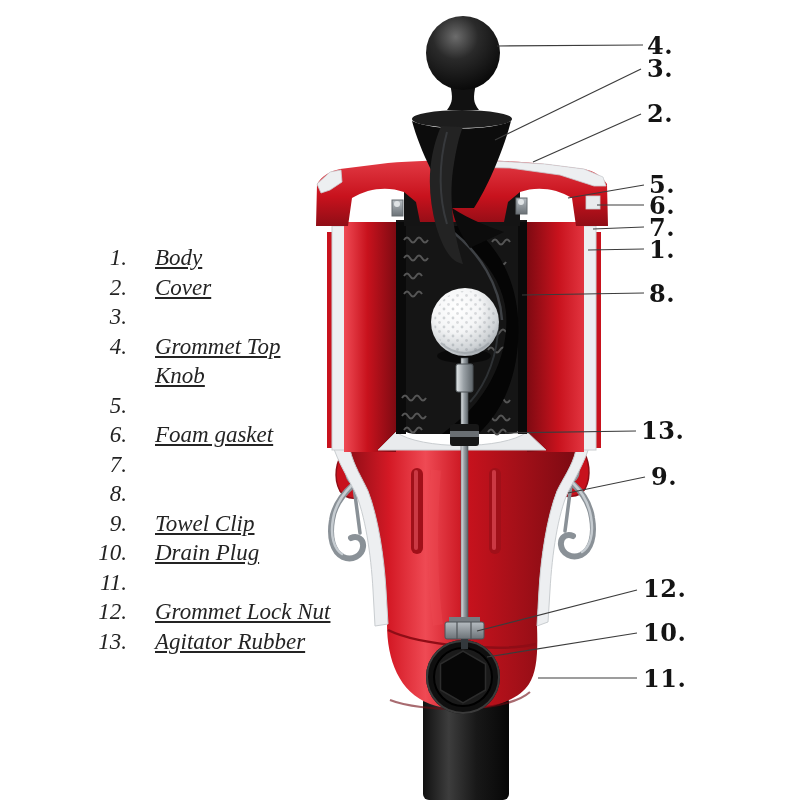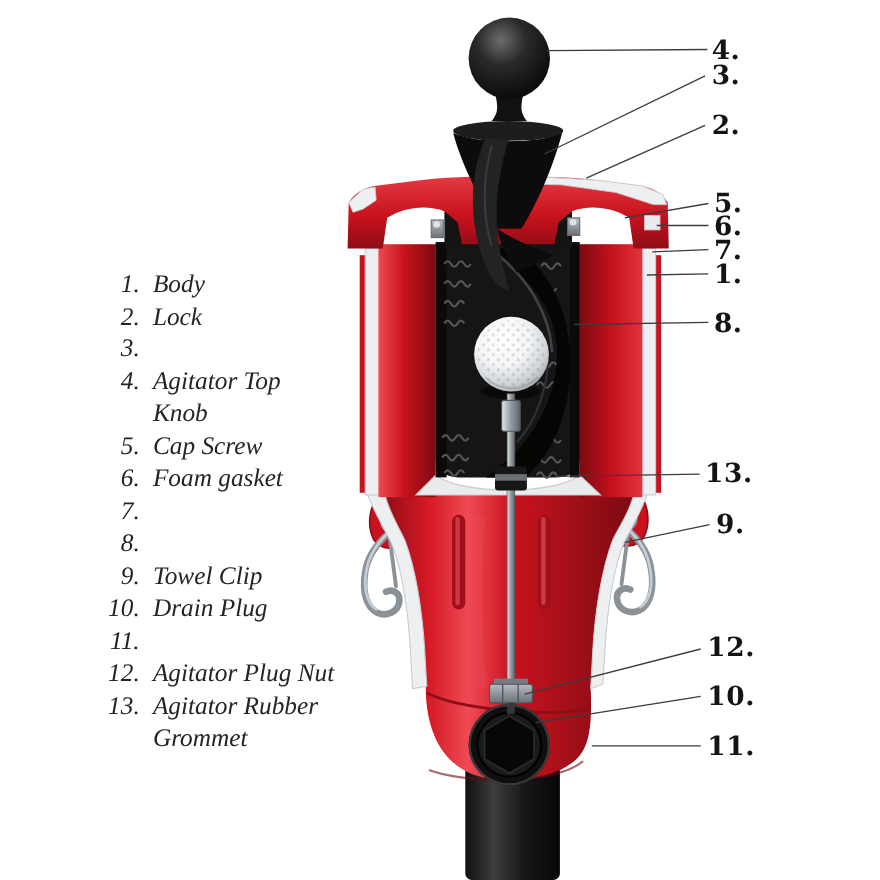--- a/index.html
+++ b/index.html
@@ -3,21 +3,21 @@
 <meta charset="utf-8">
 <style>
   html,body{margin:0;padding:0;background:#ffffff;}
   #stage{position:relative;width:800px;height:800px;background:#ffffff;overflow:hidden;
          font-family:"Liberation Serif", serif;}
   
   #parts-list{position:absolute;left:80px;top:243px;width:270px;
               font-style:italic;font-size:23px;line-height:29.5px;color:#242424;}
   .pl-item{display:flex;}
   .pl-num{width:47px;text-align:right;flex:none;}
-  .pl-label{margin-left:12px;}
+  .pl-label{margin-left:28px;text-decoration:underline;}
   .pl-l2{display:block;}
   
   .co{position:absolute;transform:translateY(-50%);
       font-family:"DejaVu Serif", serif;font-weight:700;font-size:24px;color:#141414;
       letter-spacing:0.5px;white-space:nowrap;}
   svg{position:absolute;left:0;top:0;}
 </style>
 </head>
 <body>
 
@@ -236,32 +236,31 @@
     </g>
   </svg>
 
   <div id="parts-list">
     <div class="pl-item">
         <span class="pl-num">1.</span>
         <span class="pl-label"><span>Body</span><span class="pl-l2"></span></span>
       </div>
     <div class="pl-item">
         <span class="pl-num">2.</span>
-        <span class="pl-label"><span>Lock</span><span class="pl-l2"></span></span>
+        <span class="pl-label"><span>Cover</span><span class="pl-l2"></span></span>
       </div>
     <div class="pl-item">
         <span class="pl-num">3.</span>
       </div>
     <div class="pl-item">
         <span class="pl-num">4.</span>
-        <span class="pl-label"><span>Agitator Top</span><span class="pl-l2">Knob</span></span>
+        <span class="pl-label"><span>Grommet Top</span><span class="pl-l2">Knob</span></span>
       </div>
     <div class="pl-item">
         <span class="pl-num">5.</span>
-        <span class="pl-label"><span>Cap Screw</span><span class="pl-l2"></span></span>
       </div>
     <div class="pl-item">
         <span class="pl-num">6.</span>
         <span class="pl-label"><span>Foam gasket</span><span class="pl-l2"></span></span>
       </div>
     <div class="pl-item">
         <span class="pl-num">7.</span>
       </div>
     <div class="pl-item">
         <span class="pl-num">8.</span>
@@ -272,25 +271,25 @@
       </div>
     <div class="pl-item">
         <span class="pl-num">10.</span>
         <span class="pl-label"><span>Drain Plug</span><span class="pl-l2"></span></span>
       </div>
     <div class="pl-item">
         <span class="pl-num">11.</span>
       </div>
     <div class="pl-item">
         <span class="pl-num">12.</span>
-        <span class="pl-label"><span>Agitator Plug Nut</span><span class="pl-l2"></span></span>
+        <span class="pl-label"><span>Grommet Lock Nut</span><span class="pl-l2"></span></span>
       </div>
     <div class="pl-item">
         <span class="pl-num">13.</span>
-        <span class="pl-label"><span>Agitator Rubber</span><span class="pl-l2">Grommet</span></span>
+        <span class="pl-label"><span>Agitator Rubber</span></span>
       </div>
   </div>
 
   <div class="co" style="left:647px;top:45px">4.</div>
   <div class="co" style="left:647px;top:68px">3.</div>
   <div class="co" style="left:647px;top:113px">2.</div>
   <div class="co" style="left:649px;top:184px">5.</div>
   <div class="co" style="left:649px;top:205px">6.</div>
   <div class="co" style="left:649px;top:227px">7.</div>
   <div class="co" style="left:649px;top:249px">1.</div>

